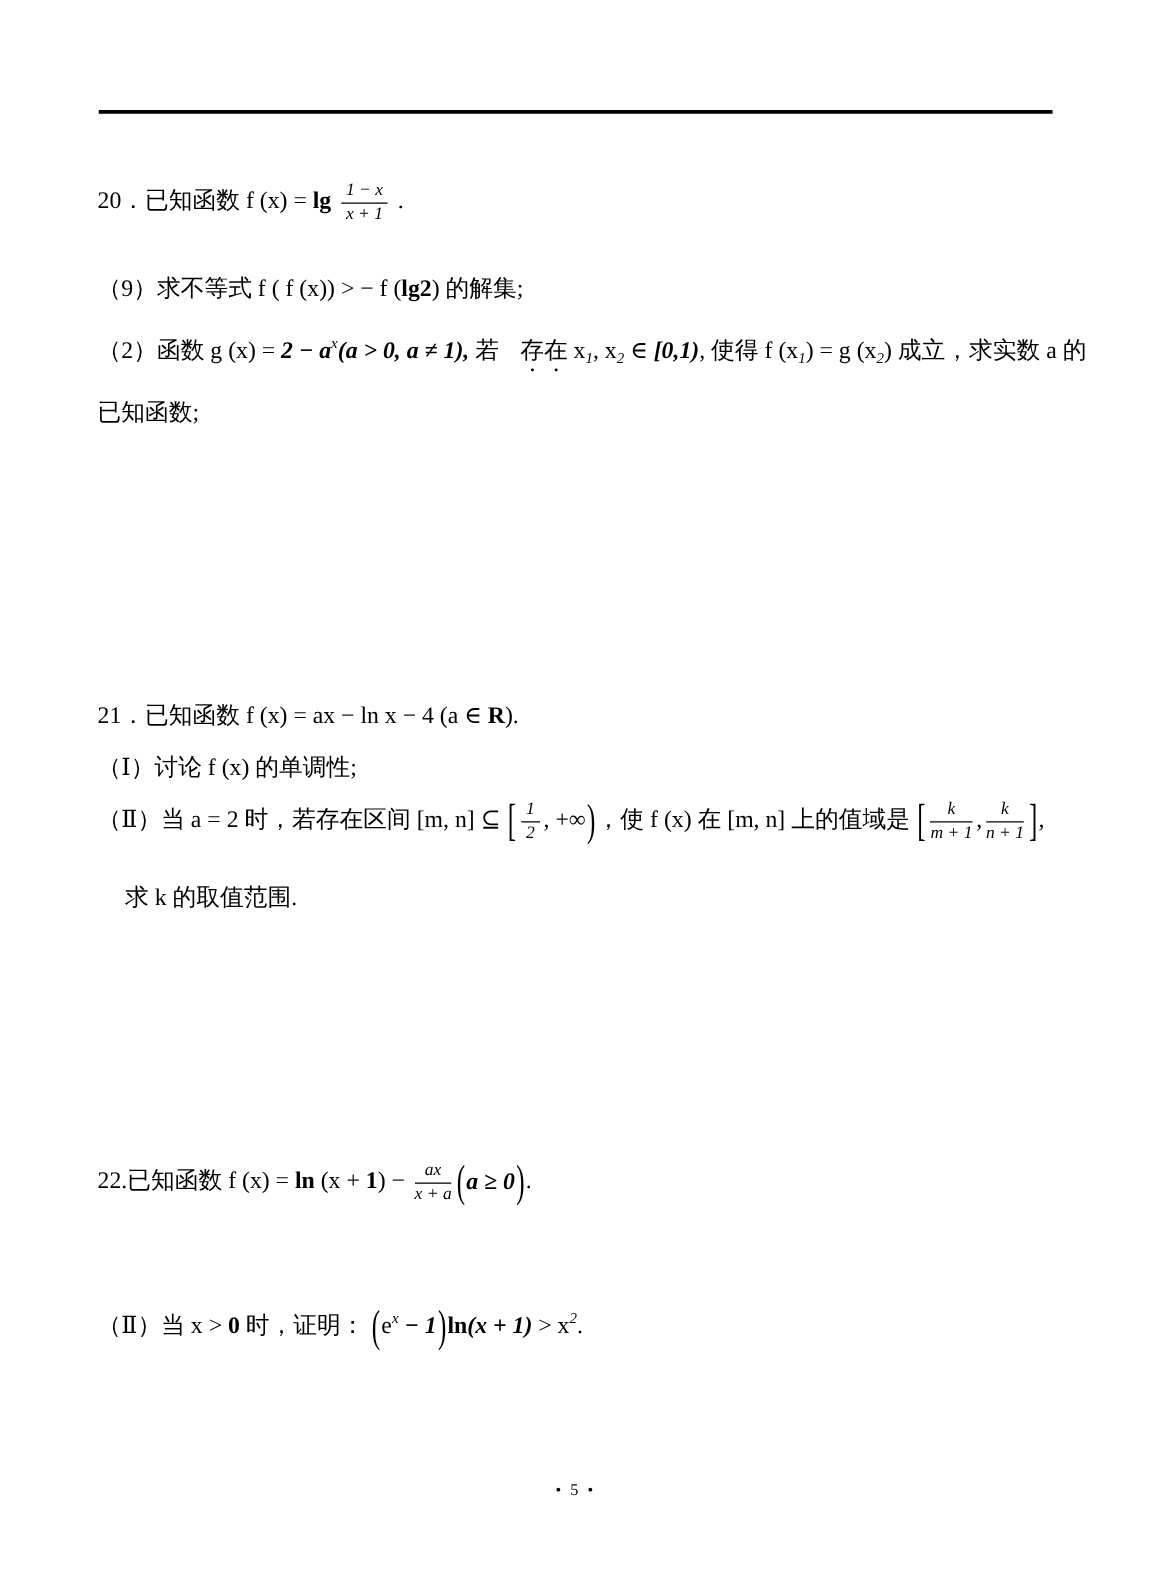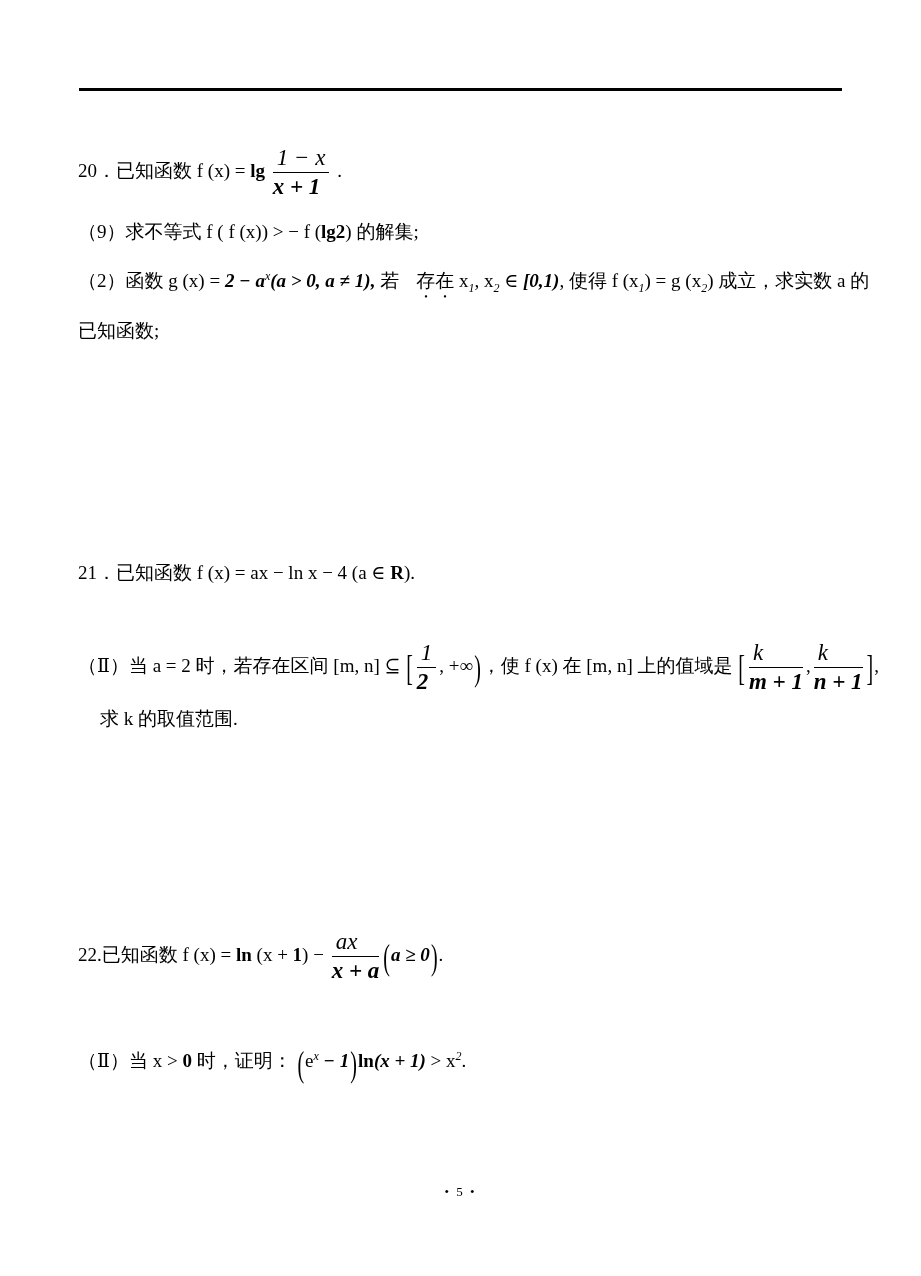--- a/index.html
+++ b/index.html
@@ -23,25 +23,25 @@
     font-style:normal;
     -webkit-text-emphasis:filled dot #000;
     -webkit-text-emphasis-position:under right;
     text-emphasis:filled dot #000;
     text-emphasis-position:under right;
     margin-left:17px;
   }
   sub.sub{font-size:12px;font-style:italic;line-height:1;}
   sup.sup{font-size:12px;font-style:italic;line-height:1;}
   .frac{
-    display:inline-block;vertical-align:middle;
-    font-style:italic;line-height:1.12;margin:0 3px;font-size:23px;
+    display:inline-block;text-align:center;vertical-align:middle;
+    font-style:italic;line-height:1.12;margin:0 3px;font-size:14px;
   }
   .fn{display:block;border-bottom:1.5px solid #000;padding:0 4px 1px 4px;}
-  .fd{display:block;padding-top:1px;font-weight:bold;}
+  .fd{display:block;padding-top:1px;}
   .tall{
     display:inline-block;transform:scaleY(1.8);transform-origin:center;
     vertical-align:middle;font-style:normal;margin:0 1px;font-size:20px;
   }
   .footer{
     position:absolute;top:1184px;left:0;width:100%;
     text-align:center;font-size:13px;letter-spacing:2px;
   }
 </style>
 </head>
@@ -50,20 +50,21 @@
 <div class="page">
 
   <div class="rule"></div>
 
   <div class="line" style="top:145px"><span class="cn">20．已知函数 </span><span class="mi">f (x) = </span><span class="mb">lg </span><span class="frac"><span class="fn">1 − x</span><span class="fd">x + 1</span></span><span class="mi"> .</span></div>
   <div class="line" style="top:217px"><span class="cn">（9）求不等式 </span><span class="mi">f ( f (x)) &gt; − f (</span><span class="mb">lg2</span><span class="mi">) </span><span class="cn">的解集;</span></div>
   <div class="line" style="top:266px"><span class="cn">（2）函数 </span><span class="mi">g (x) = </span><span class="mbi">2 − a</span><sup class="sup">x</sup><span class="mbi">(a &gt; 0, a ≠ 1),</span><span class="cn"> 若</span><span class="emph">存在</span><span class="mi"> x</span><sub class="sub">1</sub><span class="mi">, x</span><sub class="sub">2</sub><span class="mi"> ∈ </span><span class="mbi">[0,1)</span><span class="mi">, </span><span class="cn">使得 </span><span class="mi">f (x</span><sub class="sub">1</sub><span class="mi">) = g (x</span><sub class="sub">2</sub><span class="mi">) </span><span class="cn">成立，求实数 </span><span class="mi">a </span><span class="cn">的</span></div>
   <div class="line" style="top:316px"><span class="cn">已知函数;</span></div>
 
   <div class="line" style="top:558px"><span class="cn">21．已知函数 </span><span class="mi">f (x) = ax − </span><span class="mr">ln </span><span class="mi">x − 4  (a ∈ </span><span class="mb">R</span><span class="mi">).</span></div>
+  <div class="line" style="top:600px"><span class="cn">（Ⅰ）讨论 </span><span class="mi">f (x) </span><span class="cn">的单调性;</span></div>
   <div class="line" style="top:640px"><span class="cn">（Ⅱ）当 </span><span class="mi">a = 2 </span><span class="cn">时，若存在区间 </span><span class="mi">[m, n] ⊆ </span><span class="tall">[</span><span class="frac"><span class="fn">1</span><span class="fd">2</span></span><span class="mi">, +∞</span><span class="tall">)</span><span class="cn">，使 </span><span class="mi">f (x) </span><span class="cn">在 </span><span class="mi">[m, n] </span><span class="cn">上的值域是 </span><span class="tall">[</span><span class="frac"><span class="fn">k</span><span class="fd">m + 1</span></span><span class="mi">,</span><span class="frac"><span class="fn">k</span><span class="fd">n + 1</span></span><span class="tall">]</span><span class="mi">,</span></div>
   <div class="line" style="top:704px;left:100px"><span class="cn">求 </span><span class="mi">k </span><span class="cn">的取值范围.</span></div>
 
   <div class="line" style="top:929px"><span class="cn">22.已知函数 </span><span class="mi">f (x) = </span><span class="mb">ln</span><span class="mi"> (x + </span><span class="mb">1</span><span class="mi">) − </span><span class="frac"><span class="fn">ax</span><span class="fd">x + a</span></span><span class="tall">(</span><span class="mbi">a ≥ 0</span><span class="tall">)</span><span class="mi">.</span></div>
   <div class="line" style="top:1046px"><span class="cn">（Ⅱ）当 </span><span class="mi">x &gt; </span><span class="mb">0 </span><span class="cn">时，证明： </span><span class="tall">(</span><span class="mi">e</span><sup class="sup">x</sup><span class="mbi"> − 1</span><span class="tall">)</span><span class="mb">ln</span><span class="mbi">(x + 1)</span><span class="mi"> &gt; x</span><sup class="sup">2</sup><span class="mi">.</span></div>
 
   <div class="footer">• 5 •</div>
 
 </div>
 

